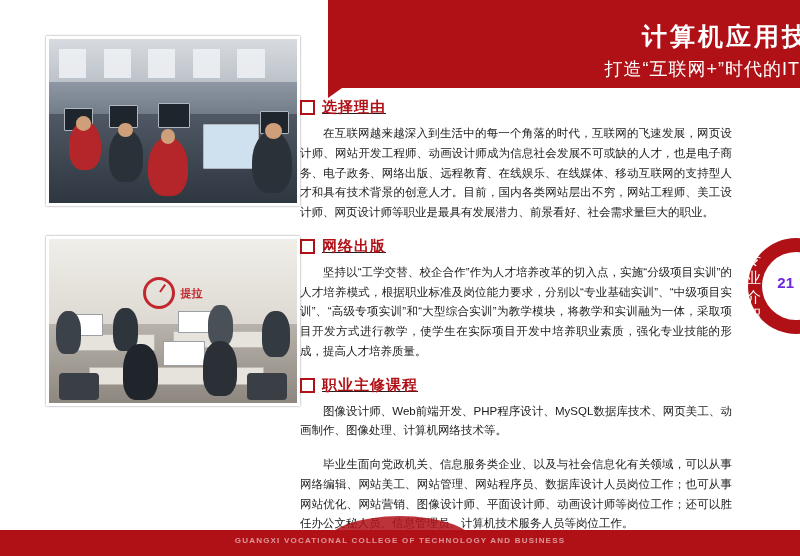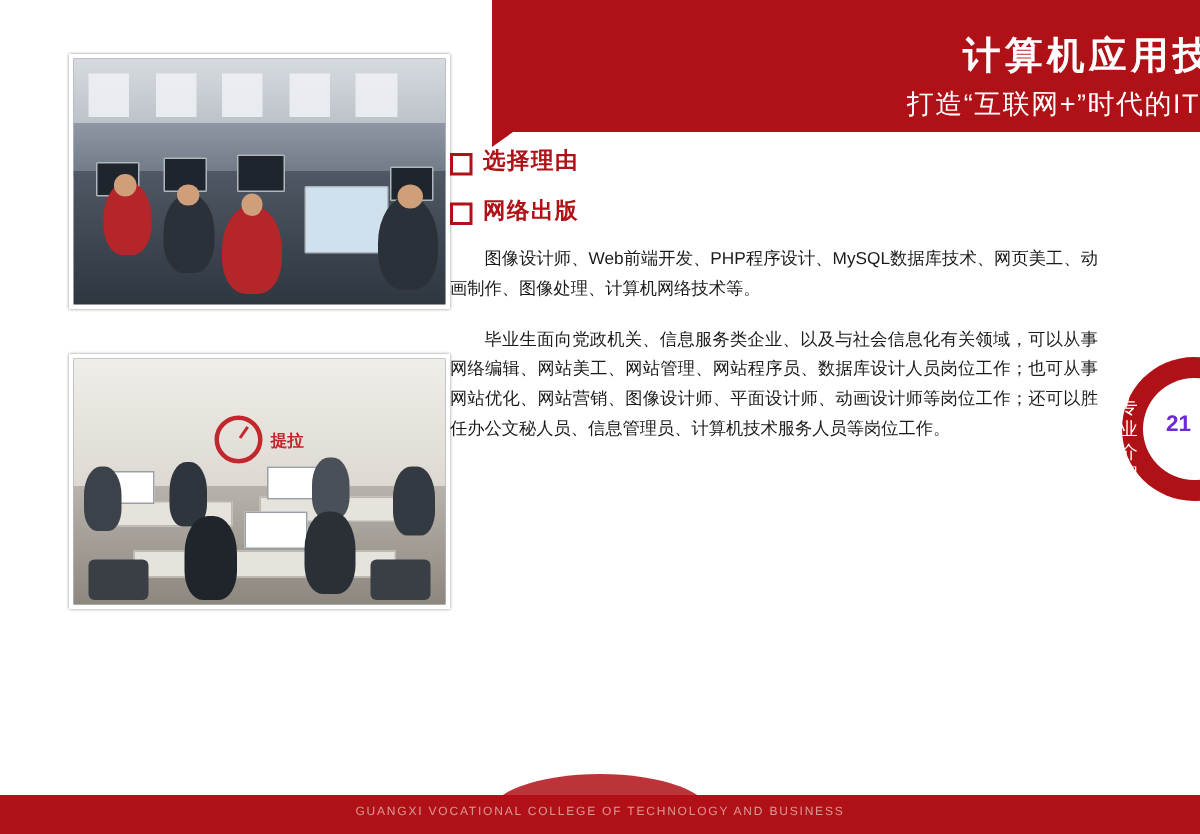--- a/index.html
+++ b/index.html
@@ -106,22 +106,23 @@
   
   .content {
     position: absolute;
     left: 300px;
     top: 98px;
     width: 432px;
   }
   .section { margin-bottom: 14px; }
   .sec-head {
     display: flex;
-    align-items: flex-end;
+    align-items: center;
     margin-bottom: 7px;
+    text-decoration: underline;
   }
   .sec-mark {
     width: 11px;
     height: 11px;
     border: 2px solid #b01116;
     margin-right: 7px;
     flex: none;
   }
   .sec-title {
     color: #b01116;
@@ -167,23 +168,23 @@
     position: absolute;
     right: 6px;
     top: 36px;
     font-size: 15px;
     font-weight: bold;
     color: #6d28d9;
   }
   .page-tab .vtext {
     position: absolute;
     right: 40px;
-    top: 26px;
+    top: 12px;
     width: 14px;
-    font-size: 12px;
+    font-size: 15px;
     line-height: 1.25;
     color: #ffffff;
     text-align: center;
     letter-spacing: 1px;
   }
 
   
   .footer {
     position: absolute;
     left: 0;
@@ -194,20 +195,21 @@
   }
   .footer .foot-text {
     position: absolute;
     left: 50%;
     top: 6px;
     transform: translateX(-50%);
     color: rgba(255,255,255,0.55);
     font-size: 8px;
     letter-spacing: 1.2px;
     white-space: nowrap;
+    font-weight: bold;
   }
   .footer .foot-arc {
     position: absolute;
     left: 50%;
     top: -14px;
     transform: translateX(-50%);
     width: 150px;
     height: 28px;
     border-radius: 50% 50% 0 0 / 100% 100% 0 0;
     background: #b01116;
@@ -282,30 +284,36 @@
   </div>
 </div>
 
 <div class="content">
 
   <div class="section">
     <div class="sec-head">
       <span class="sec-mark"></span>
       <span class="sec-title">选择理由</span>
     </div>
+    <div class="sec-body">在互联网越来越深入到生活中的每一个角落的时代，互联网的飞速发展，网页设计师、网站开发工程师、动画设计师成为信息社会发展不可或缺的人才，也是电子商务、电子政务、网络出版、远程教育、在线娱乐、在线媒体、移动互联网的支持型人才和具有技术背景的创意人才。目前，国内各类网站层出不穷，网站工程师、美工设计师、网页设计师等职业是最具有发展潜力、前景看好、社会需求量巨大的职业。</div>
   </div>
 
   <div class="section">
     <div class="sec-head">
       <span class="sec-mark"></span>
       <span class="sec-title">网络出版</span>
     </div>
+    <div class="sec-body">坚持以“工学交替、校企合作”作为人才培养改革的切入点，实施“分级项目实训”的人才培养模式，根据职业标准及岗位能力要求，分别以“专业基础实训”、“中级项目实训”、“高级专项实训”和“大型综合实训”为教学模块，将教学和实训融为一体，采取项目开发方式进行教学，使学生在实际项目开发中培养职业素质，强化专业技能的形成，提高人才培养质量。</div>
   </div>
 
   <div class="section">
+    <div class="sec-head">
+      <span class="sec-mark"></span>
+      <span class="sec-title">职业主修课程</span>
+    </div>
     <div class="sec-body">图像设计师、Web前端开发、PHP程序设计、MySQL数据库技术、网页美工、动画制作、图像处理、计算机网络技术等。</div>
   </div>
 
   <div class="section">
     <div class="sec-body">毕业生面向党政机关、信息服务类企业、以及与社会信息化有关领域，可以从事网络编辑、网站美工、网站管理、网站程序员、数据库设计人员岗位工作；也可从事网站优化、网站营销、图像设计师、平面设计师、动画设计师等岗位工作；还可以胜任办公文秘人员、信息管理员、计算机技术服务人员等岗位工作。</div>
   </div>
 
 </div>
 
 <div class="page-tab">

